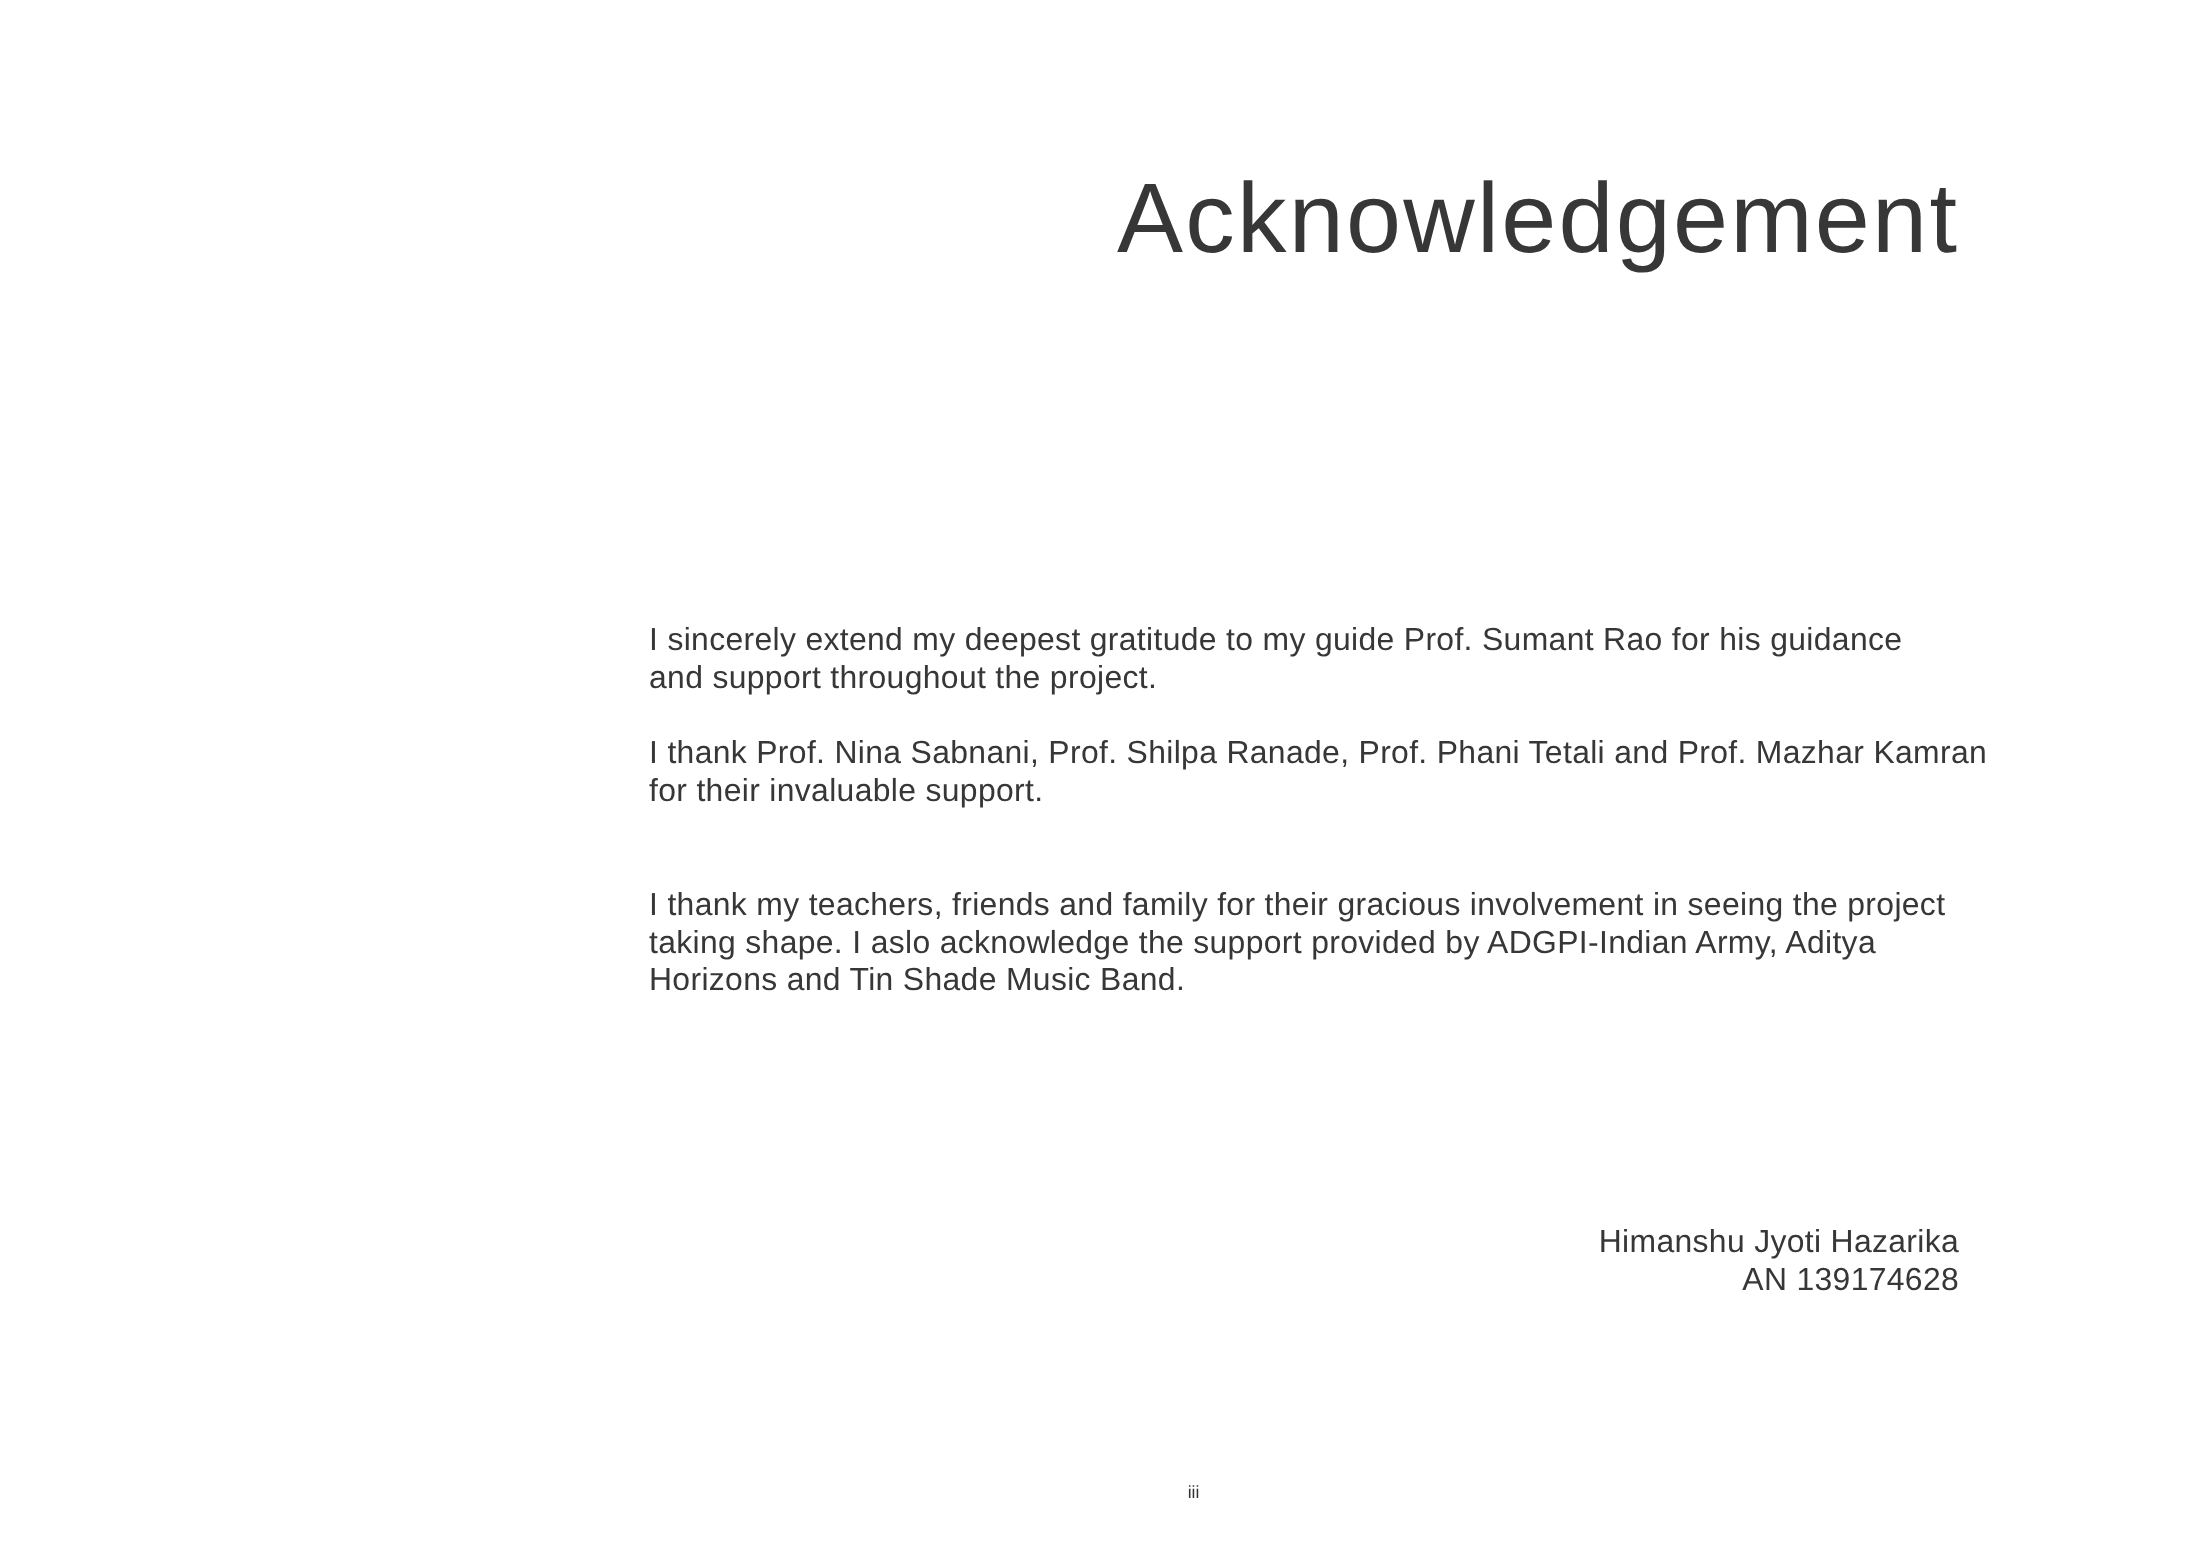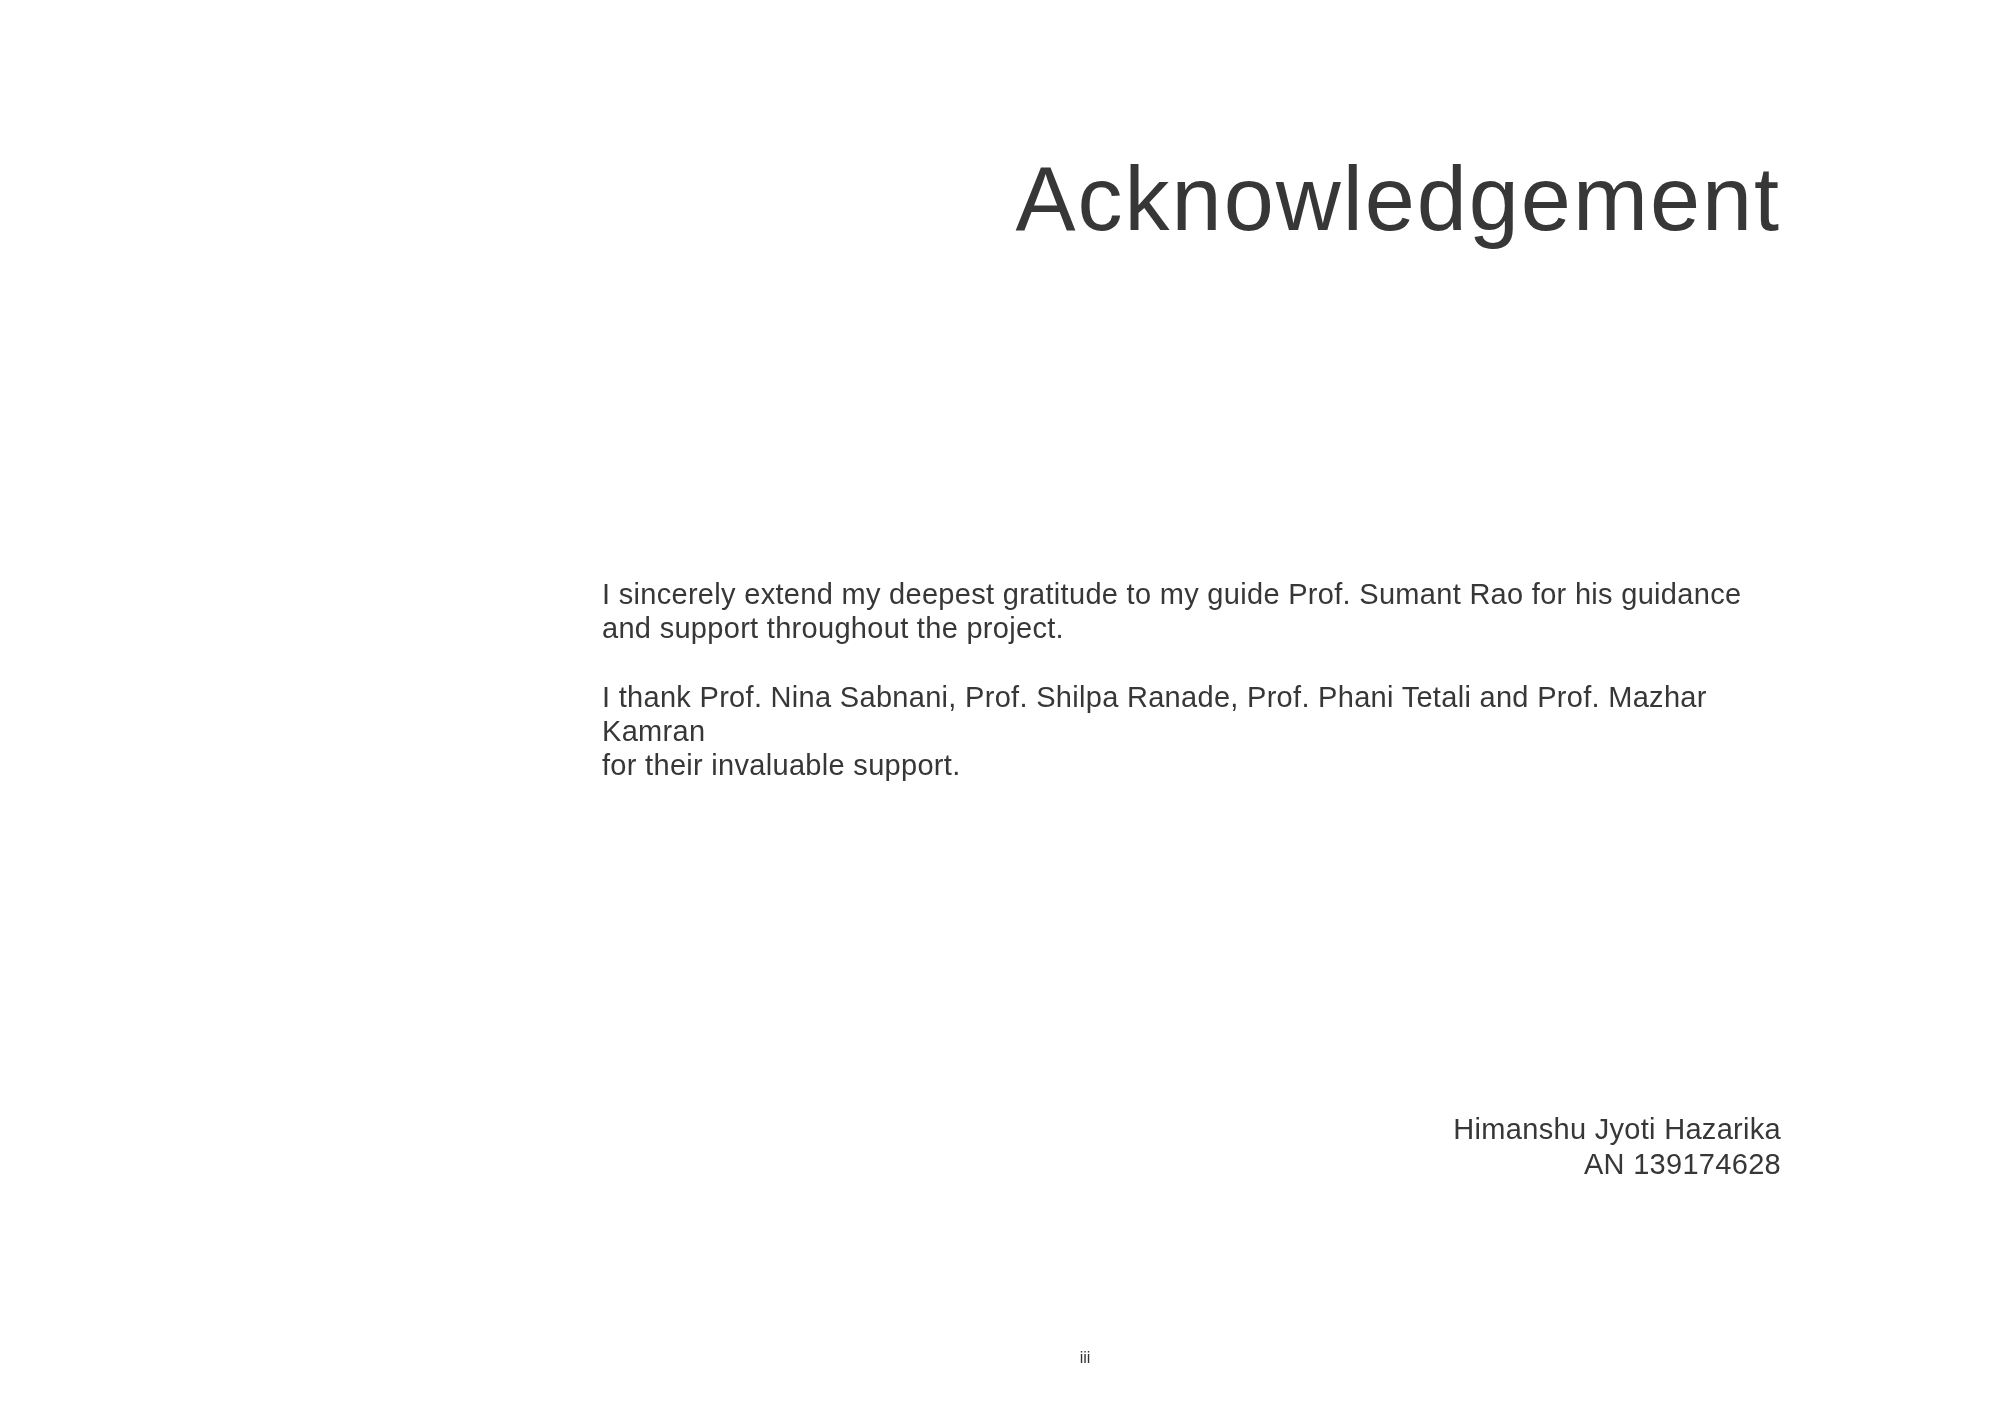--- a/index.html
+++ b/index.html
@@ -33,21 +33,21 @@
     position: absolute;
     left: 590px;
     top: 565px;
     width: 1240px;
     font-size: 29px;
     line-height: 34px;
     letter-spacing: 0.3px;
     color: #373737;
   }
   .para {
-    margin: 12px;
+    margin: 0;
     white-space: pre-line;
   }
   .para.p2 { margin-top: 35px; }
   .para.p3 { margin-top: 70px; }
   .para.p4 { margin-top: 34px; }
   .signature {
     position: absolute;
     top: 1112px;
     right: 219px;
     text-align: right;
@@ -72,20 +72,23 @@
 
 <div class="page">
 
   <h1 class="title">Acknowledgement</h1>
 
   <div class="body-text">
     <p class="para p1">I sincerely extend my deepest gratitude to my guide Prof. Sumant Rao for his guidance
 and support throughout the project.</p>
     <p class="para p2">I thank Prof. Nina Sabnani, Prof. Shilpa Ranade, Prof. Phani Tetali and Prof. Mazhar Kamran
 for their invaluable support.</p>
+    <p class="para p3">I thank my teachers, friends and family for their gracious involvement in seeing the project
+taking shape. I aslo acknowledge the support provided by ADGPI-Indian Army, Aditya
+Horizons and Tin Shade Music Band.</p>
   </div>
 
   <div class="signature">Himanshu Jyoti Hazarika
 AN 139174628</div>
 
   <div class="pagenum">iii</div>
 
 </div>
 
 </body></html>

